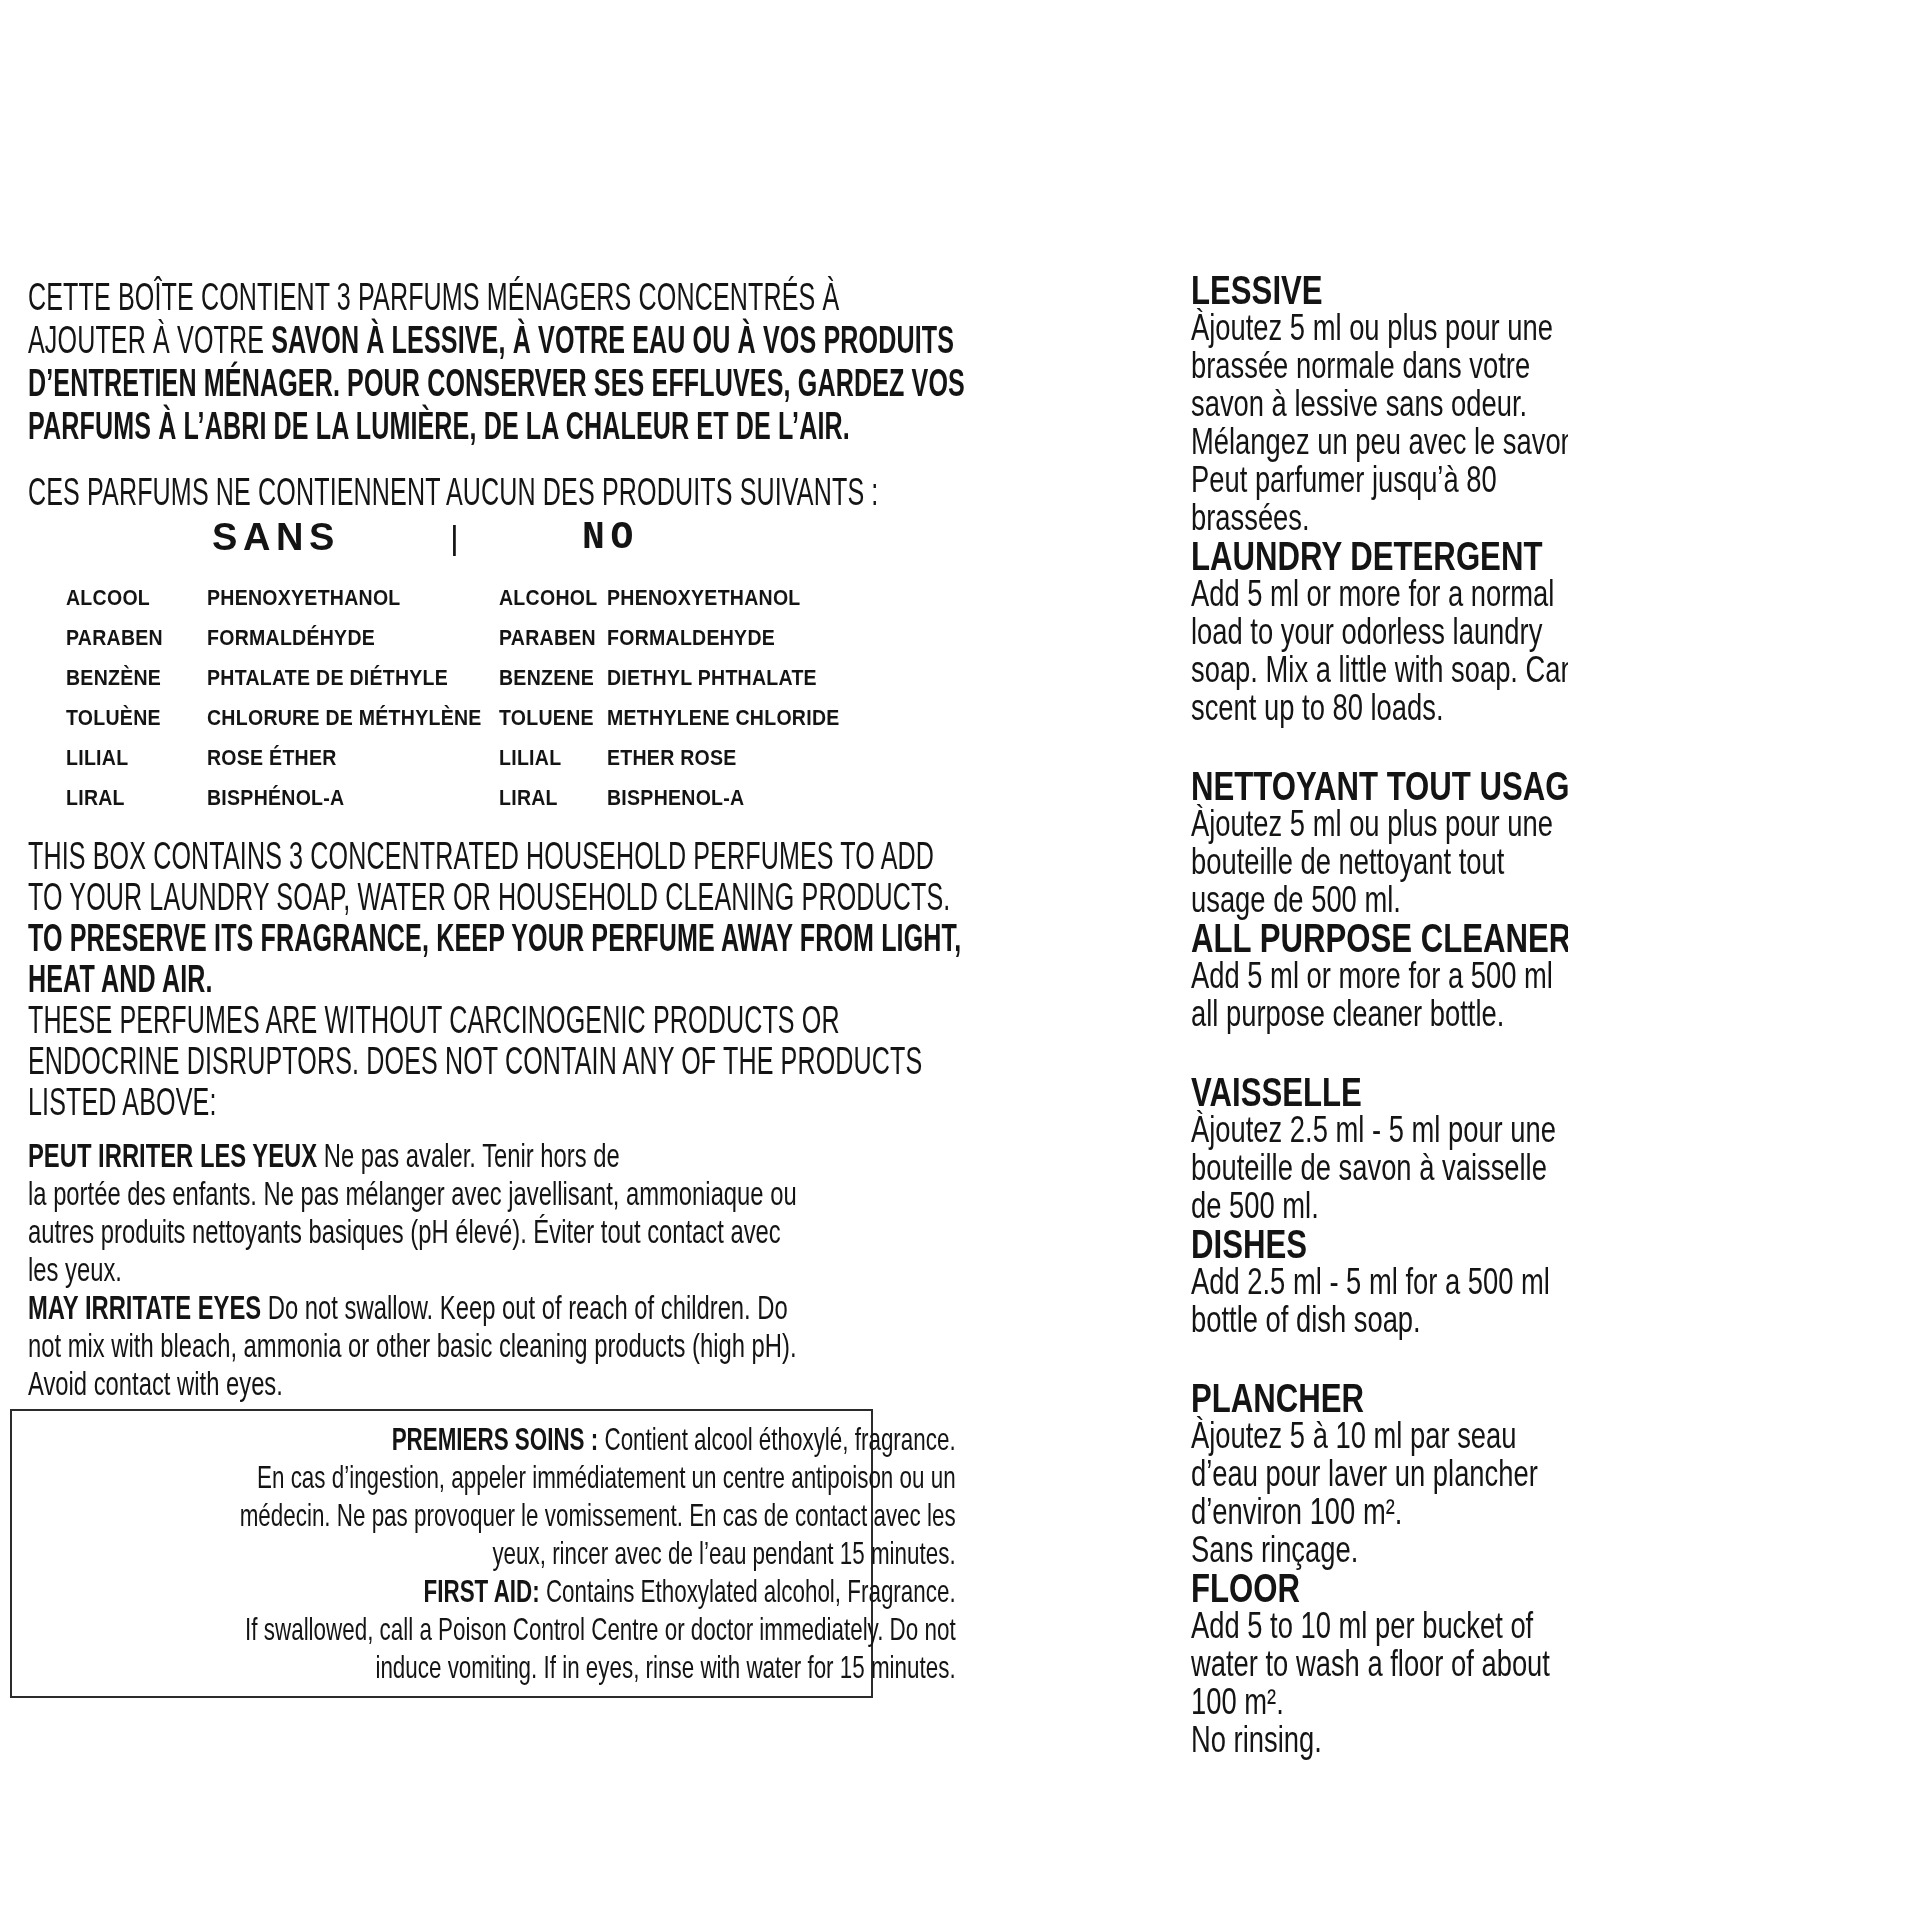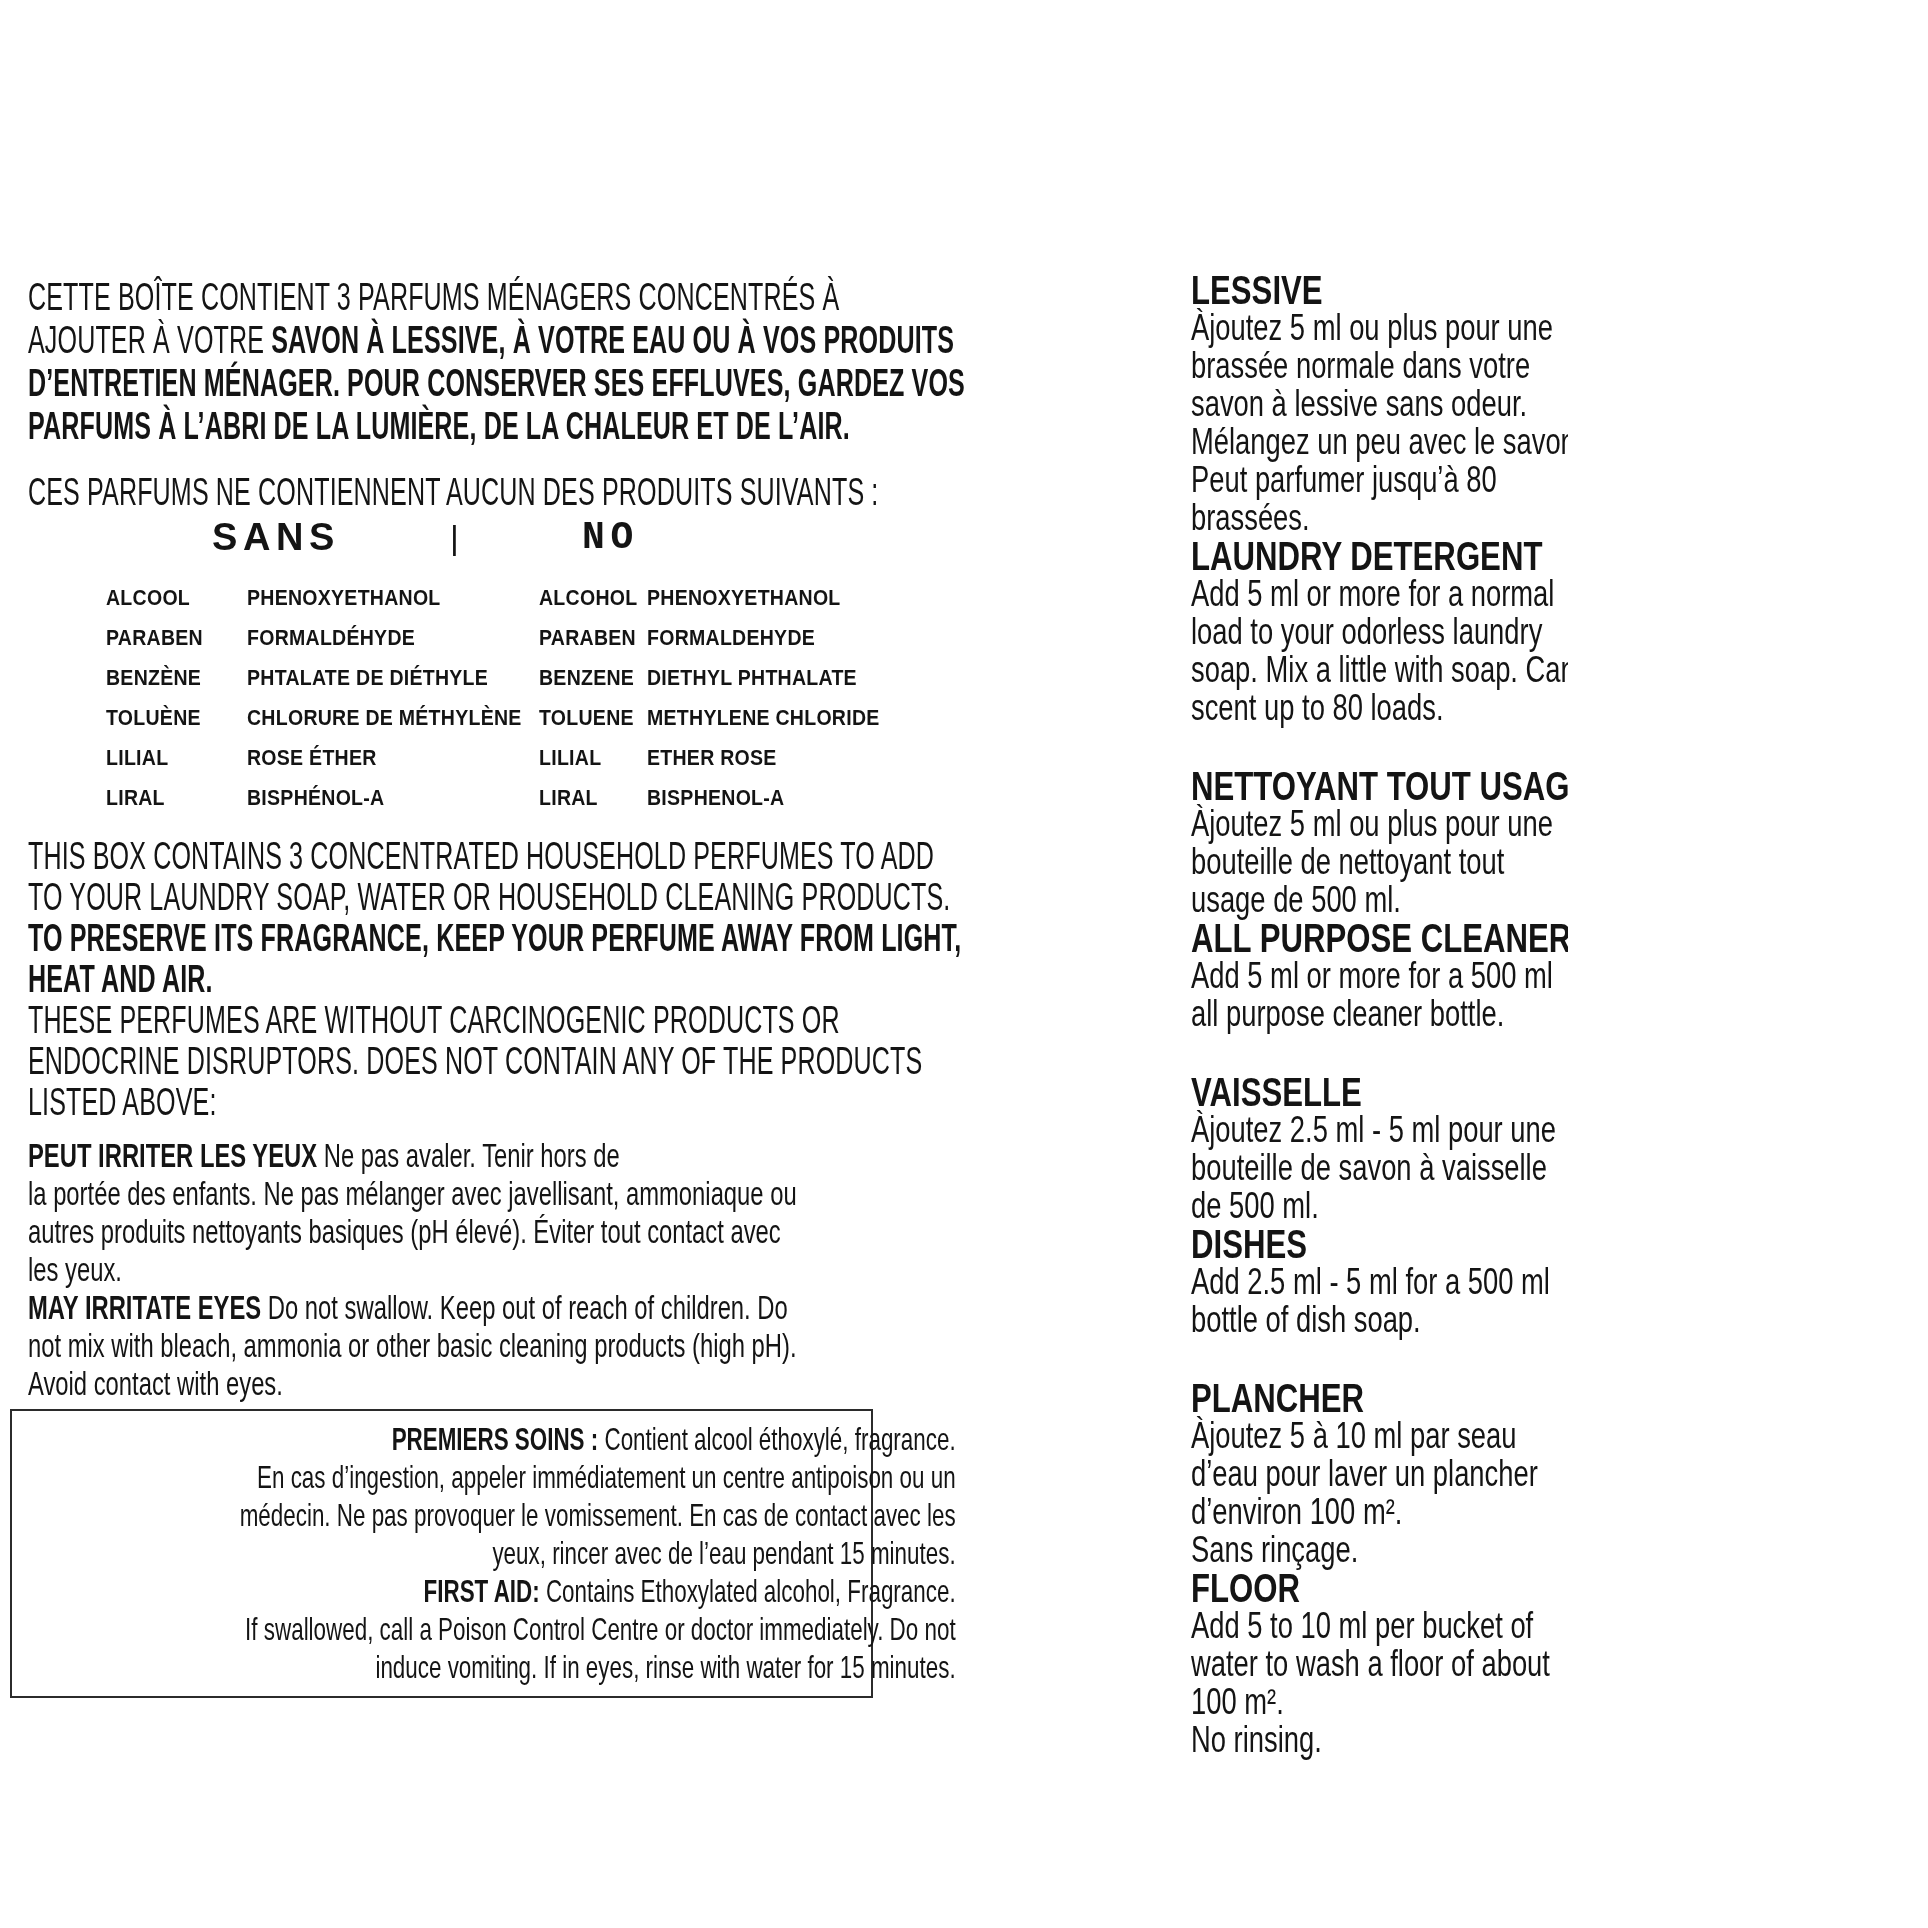--- a/index.html
+++ b/index.html
@@ -13,21 +13,21 @@
   .sx66{transform:scaleX(.66);transform-origin:0 0;width:1431px;}
   .sx70{transform:scaleX(.70);transform-origin:0 0;width:1318px;}
   .sx76{transform:scaleX(.76);transform-origin:0 0;width:603px;}
   .caps{font-size:38px;line-height:43px;letter-spacing:0.2px;}
   .body{font-size:34px;line-height:38px;}
   b{font-weight:700;}
   
   .tbl-header{position:relative;height:45px;}
   .hdr{position:absolute;top:0;font-weight:700;font-size:38px;letter-spacing:5.6px;}
   .hdr-div{position:absolute;top:1.9px;font-size:34px;font-weight:400;}
-  .trows{margin-top:17px;display:grid;grid-template-columns:141px 292px 108px auto;margin-left:40px;}
+  .trows{margin-top:17px;display:grid;grid-template-columns:141px 292px 108px auto;}
   .trow{display:contents;}
   .trows span{font-size:21.7px;font-weight:700;line-height:40px;letter-spacing:0.3px;transform:scaleX(.9);transform-origin:0 0;white-space:nowrap;}
   
   .firstaid-box{position:absolute;left:10px;top:1409px;width:863px;border:2.8px solid #2b2b2b;padding:9.4px 21px;box-sizing:border-box;text-align:right;}
   .firstaid-box .body{font-size:32px;line-height:38px;}
   
   .mid-col{position:absolute;left:1191px;top:271px;}
   .usection{margin-bottom:40px;}
   .usection p{font-size:36px;line-height:38px;}
   .usection h3{line-height:38px;}

